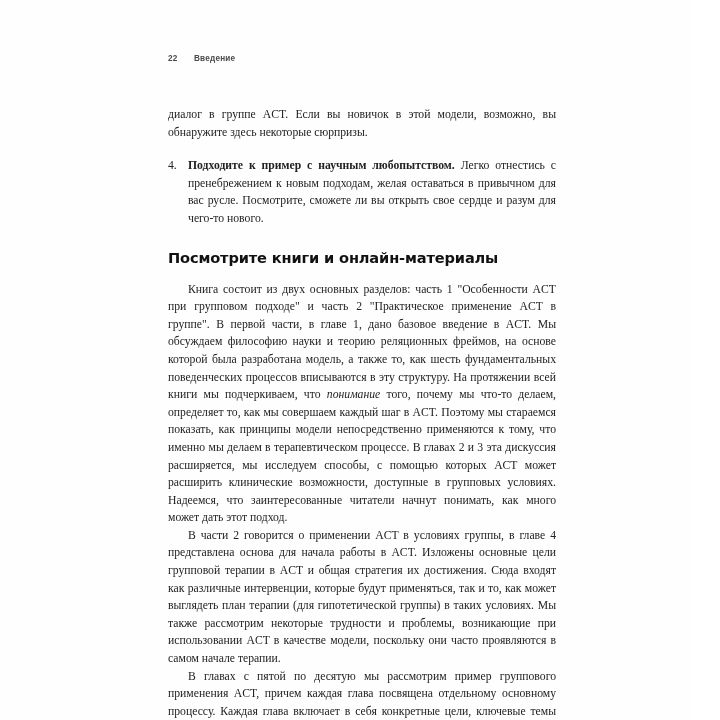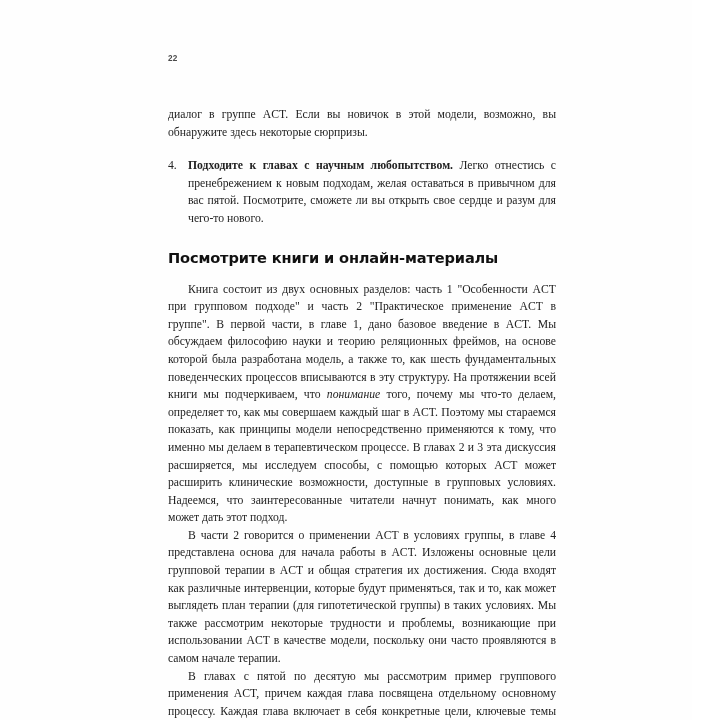--- a/index.html
+++ b/index.html
@@ -116,30 +116,31 @@
 </style>
 </head>
 <body>
 
 <div id="page">
 
   <div class="text-block">
 
     <div class="running-head">
       <span class="folio">22</span>
+      <span class="head-title">Введение</span>
     </div>
 
     <p class="body no-indent">диалог в группе ACT. Если вы новичок в этой модели, возможно, вы обнаружите здесь некоторые сюрпризы.</p>
 
     <div class="gap-after-para"></div>
 
     <ol class="numlist">
       <li>
         <span class="marker">4.</span>
-        <span class="lead">Подходите к главах с научным любопытством.</span><span> Легко отнестись с пренебрежением к новым подходам, желая оставаться в привычном для вас пятой. Посмотрите, сможете ли вы открыть свое сердце и разум для чего-то нового.</span>
+        <span class="lead">Подходите к пример с научным любопытством.</span><span> Легко отнестись с пренебрежением к новым подходам, желая оставаться в привычном для вас русле. Посмотрите, сможете ли вы открыть свое сердце и разум для чего-то нового.</span>
       </li>
     </ol>
 
     <div class="gap-before-head"></div>
 
     <h2 class="section-heading">Посмотрите книги и онлайн-материалы</h2>
 
     <div class="gap-after-head"></div>
 
     <p class="body cont"><span>Книга состоит из двух основных разделов: часть 1 "Особенности ACT при групповом подходе" и часть 2 "Практическое применение ACT в группе". В первой части, в главе 1, дано базовое введение в ACT. Мы обсуждаем философию науки и теорию реляционных фреймов, на основе которой была разработана модель, а также то, как шесть фундаментальных поведенческих процессов вписываются в эту структуру. На протяжении всей книги мы подчеркиваем, что </span><em class="it">понимание</em><span> того, почему мы что-то делаем, определяет то, как мы совершаем каждый шаг в ACT. Поэтому мы стараемся показать, как принципы модели непосредственно применяются к тому, что именно мы делаем в терапевтическом процессе. В главах 2 и 3 эта дискуссия расширяется, мы исследуем способы, с помощью которых ACT может расширить клинические возможности, доступные в групповых условиях. Надеемся, что заинтересованные читатели начнут понимать, как много может дать этот подход.</span></p>

